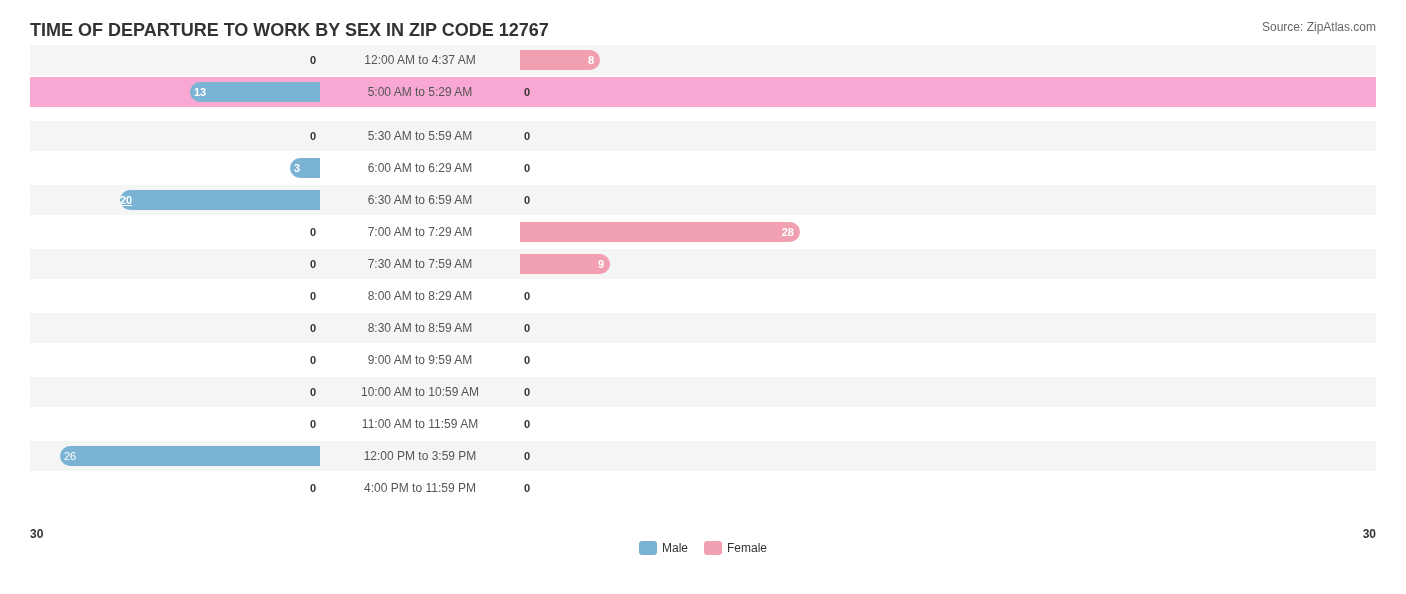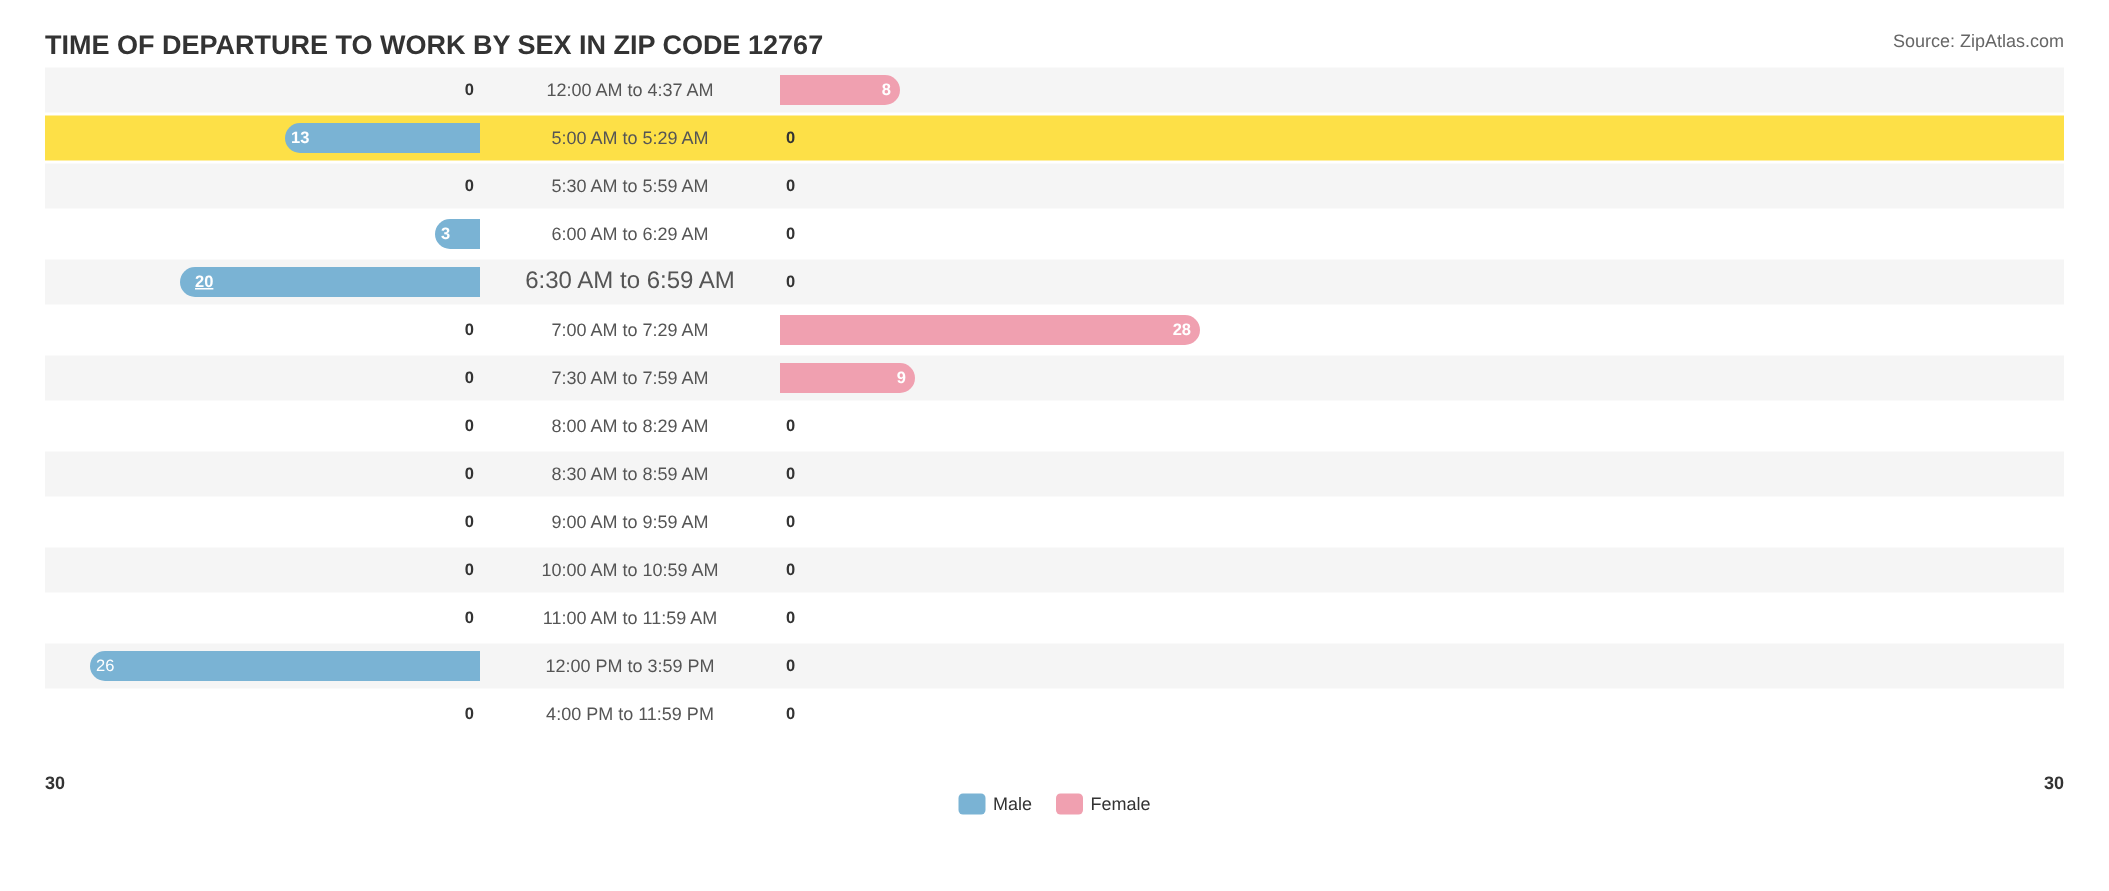--- a/index.html
+++ b/index.html
@@ -79,21 +79,21 @@
         <div style="width: 290px; display: flex; align-items: center; justify-content: flex-end; position: relative; height: 100%; flex-shrink: 0;">
           <span style="font-size: 11px; color: rgb(51, 51, 51); font-weight: bold; margin-right: 4px;">0</span>
         </div>
         <div style="width: 200px; text-align: center; font-size: 12px; color: rgb(85, 85, 85); flex-shrink: 0; z-index: 2; padding: 0px 6px; white-space: nowrap;">12:00 AM to 4:37 AM</div>
         <div style="width: 290px; display: flex; align-items: center; justify-content: flex-start; position: relative; height: 100%; flex-shrink: 0;">
           <div style="background: rgb(240, 160, 176); height: 20px; border-radius: 0px 10px 10px 0px; width: 80px; display: flex; align-items: center; position: relative; flex-shrink: 0;">
             <span style="position: absolute; right: 6px; font-size: 11px; color: rgb(255, 255, 255); font-weight: bold;">8</span>
           </div>
         </div>
       </div>
-      <div style="display: flex; align-items: center; height: 30px; background: #fde047; margin-bottom: 2px;">
+      <div style="display: flex; align-items: center; height: 30px; background: #f9a8d4; margin-bottom: 14px;">
         <div style="width: 290px; display: flex; align-items: center; justify-content: flex-end; position: relative; height: 100%; flex-shrink: 0;">
           <div style="background: rgb(122, 179, 212); height: 20px; border-radius: 10px 0px 0px 10px; width: 130px; display: flex; align-items: center; position: relative; flex-shrink: 0;">
             <span style="position: absolute; left: 4px; font-size: 11px; color: rgb(255, 255, 255); font-weight: bold;">13</span>
           </div>
         </div>
         <div style="width: 200px; text-align: center; font-size: 12px; color: rgb(85, 85, 85); flex-shrink: 0; z-index: 2; padding: 0px 6px; white-space: nowrap;">5:00 AM to 5:29 AM</div>
         <div style="width: 290px; display: flex; align-items: center; justify-content: flex-start; position: relative; height: 100%; flex-shrink: 0;">
           <span style="font-size: 11px; color: rgb(51, 51, 51); font-weight: bold; margin-left: 4px;">0</span>
         </div>
       </div>
@@ -113,24 +113,24 @@
           </div>
         </div>
         <div style="width: 200px; text-align: center; font-size: 12px; color: rgb(85, 85, 85); flex-shrink: 0; z-index: 2; padding: 0px 6px; white-space: nowrap;">6:00 AM to 6:29 AM</div>
         <div style="width: 290px; display: flex; align-items: center; justify-content: flex-start; position: relative; height: 100%; flex-shrink: 0;">
           <span style="font-size: 11px; color: rgb(51, 51, 51); font-weight: bold; margin-left: 4px;">0</span>
         </div>
       </div>
       <div style="display: flex; align-items: center; height: 30px; background: rgb(245, 245, 245); margin-bottom: 2px;">
         <div style="width: 290px; display: flex; align-items: center; justify-content: flex-end; position: relative; height: 100%; flex-shrink: 0;">
           <div style="background: rgb(122, 179, 212); height: 20px; border-radius: 10px 0px 0px 10px; width: 200px; display: flex; align-items: center; position: relative; flex-shrink: 0;">
-            <span style="position: absolute; left: 10px; font-size: 11px; color: rgb(255, 255, 255); font-weight: bold; text-decoration: underline;">20</span>
-          </div>
-        </div>
-        <div style="width: 200px; text-align: center; font-size: 16px; color: rgb(85, 85, 85); flex-shrink: 0; z-index: 2; padding: 0px 6px; white-space: nowrap;">6:30 AM to 6:59 AM</div>
+            <span style="position: absolute; left: 0; font-size: 11px; color: rgb(255, 255, 255); font-weight: bold; text-decoration: underline;">20</span>
+          </div>
+        </div>
+        <div style="width: 200px; text-align: center; font-size: 12px; color: rgb(85, 85, 85); flex-shrink: 0; z-index: 2; padding: 0px 6px; white-space: nowrap;">6:30 AM to 6:59 AM</div>
         <div style="width: 290px; display: flex; align-items: center; justify-content: flex-start; position: relative; height: 100%; flex-shrink: 0;">
           <span style="font-size: 11px; color: rgb(51, 51, 51); font-weight: bold; margin-left: 4px;">0</span>
         </div>
       </div>
       <div style="display: flex; align-items: center; height: 30px; background: rgb(255, 255, 255); margin-bottom: 2px;">
         <div style="width: 290px; display: flex; align-items: center; justify-content: flex-end; position: relative; height: 100%; flex-shrink: 0;">
           <span style="font-size: 11px; color: rgb(51, 51, 51); font-weight: bold; margin-right: 4px;">0</span>
         </div>
         <div style="width: 200px; text-align: center; font-size: 12px; color: rgb(85, 85, 85); flex-shrink: 0; z-index: 2; padding: 0px 6px; white-space: nowrap;">7:00 AM to 7:29 AM</div>
         <div style="width: 290px; display: flex; align-items: center; justify-content: flex-start; position: relative; height: 100%; flex-shrink: 0;">

